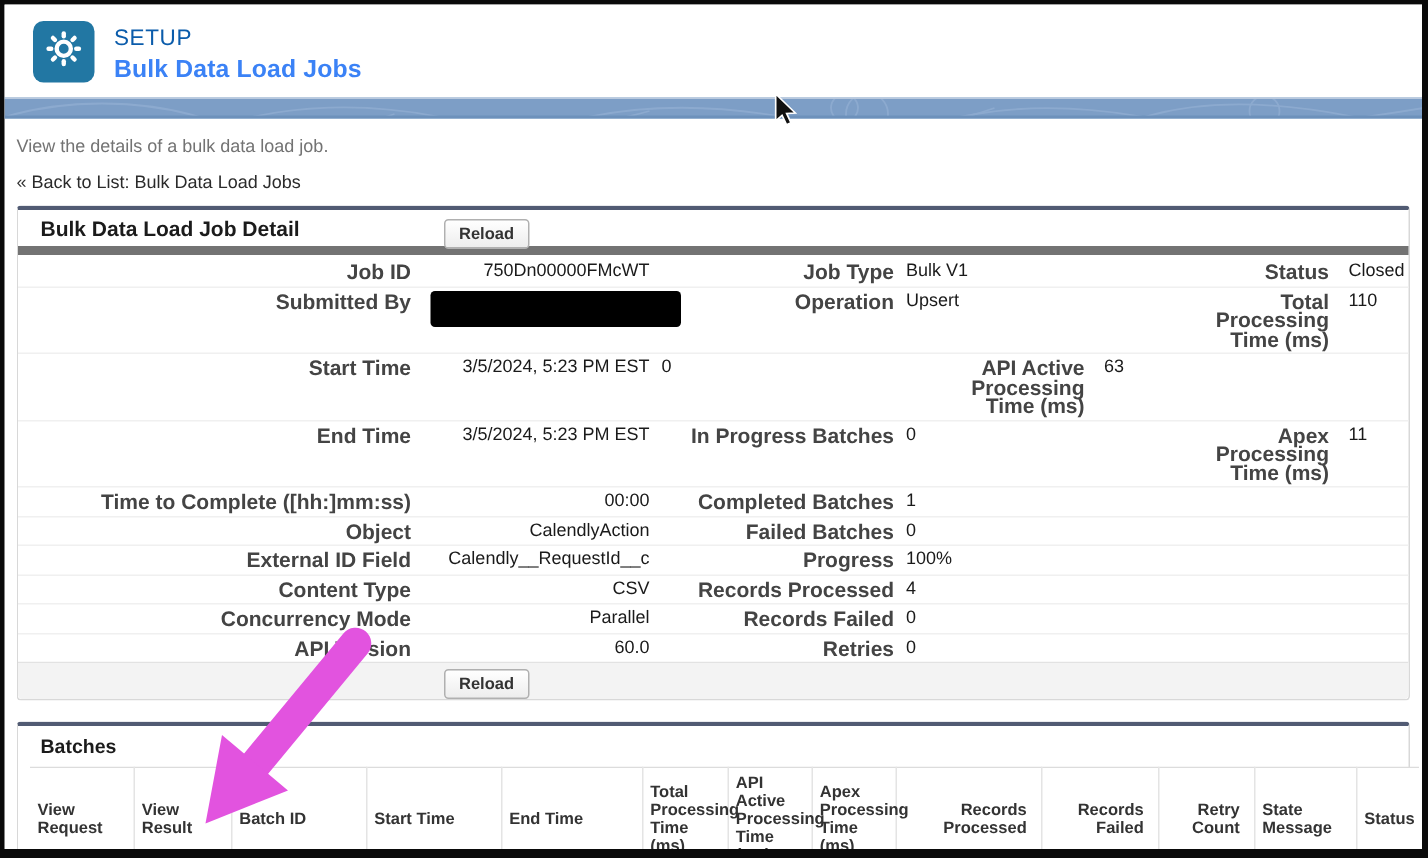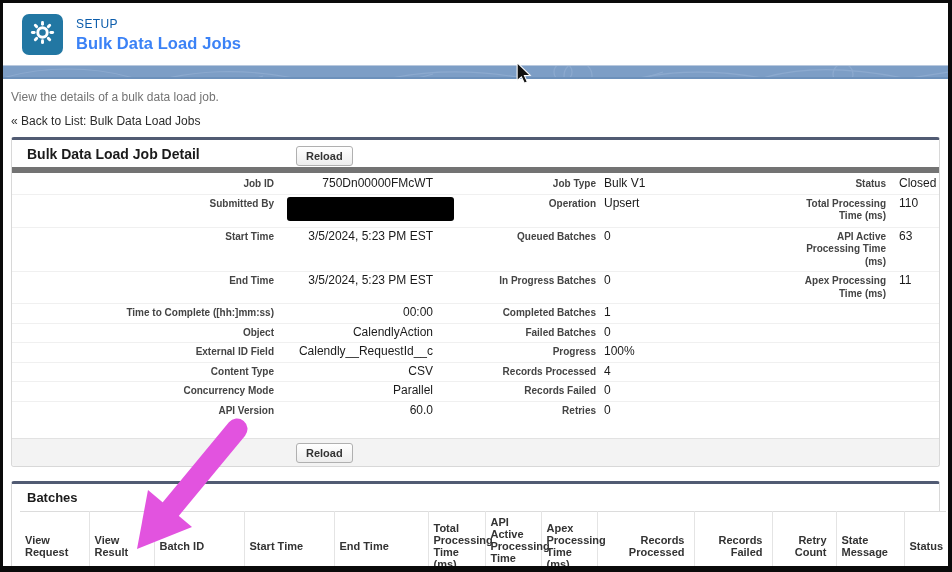--- a/index.html
+++ b/index.html
@@ -13,21 +13,21 @@
     border-width: 3px 4px 6px 3px;
     overflow: hidden;
     font-family: "Liberation Sans", sans-serif;
     color: #1a1a1a;
   }
 
   
   .app-header { height: 62px; padding: 11px 0 0 19px; display: flex; align-items: flex-start; background:#fff; }
   .gear-tile { width: 41px; height: 41px; border-radius: 7px; background: #2277a3; display:flex; align-items:center; justify-content:center; flex:0 0 auto; }
   .titles { margin-left: 13px; padding-top: 3px; }
-  .eyebrow { font-size: 12px; letter-spacing: .4px; color: #0b5cab; font-weight: 400; }
+  .eyebrow { font-size: 15px; letter-spacing: .4px; color: #0b5cab; font-weight: 400; }
   .page-title { font-size: 16.5px; font-weight: bold; color: #3b82f6; margin-top: 3px; letter-spacing:.1px; }
 
   
   .banner { height: 14px; background: #7d9ec6; border-top: 1px solid #b9c9de; border-bottom: 2px solid #6d91bb; overflow: hidden; position: relative; }
   .banner svg { position:absolute; top:-4px; left:0; }
 
   .intro { margin: 11px 0 0 8px; font-size: 12px; color: #737373; }
   .back-row { margin: 10px 0 0 8px; font-size: 12px; color: #333; }
   .back-row a { color: #2b2b2b; cursor: pointer; }
 
@@ -41,21 +41,21 @@
     font-family: "Liberation Sans", sans-serif;
     font-size: 11px; font-weight: bold; color: #333;
     background: linear-gradient(#ffffff, #ededed);
     border: 1px solid #b0b0b0; border-radius: 3px;
     padding: 3px 9px; cursor: pointer;
   }
 
   
   .drow { display: flex; align-items: flex-start; padding: 2px 0 3px 0; border-top: 1px solid #f0f0f0; }
   .drow:first-child { border-top: none; padding-top: 4px; }
-  .lbl { font-size: 10px; font-weight: bold; color: #444; line-height: 12.5px; padding-top: 1px; }
+  .lbl { font-size: 14px; font-weight: bold; color: #444; line-height: 12.5px; padding-top: 1px; }
   .val { font-size: 12px; color: #1a1a1a; line-height: 13px; }
   .c-l1 { width: 262px; text-align: right; }
   .c-v1 { width: 146px; margin-left: 13px; text-align: right; }
   .c-l2 { width: 163px; text-align: right; }
   .c-v2 { width: 101px; margin-left: 8px; }
   .c-l3 { width: 90px; margin-left: 91px; text-align: right; }
   .c-v3 { flex: 1; margin-left: 13px; }
   .redacted { width: 167px; height: 24px; background: #000; border-radius: 3px; }
 
   .section-footer { margin-top: auto; position: relative; height: 28px; background: #f3f3f3; border-top: 1px solid #e2e2e2; border-radius: 0 0 3px 3px; }
@@ -144,21 +144,20 @@
       <span class="lbl c-l1">Submitted By</span>
       <span class="val c-v1"><span class="redacted" style="display:inline-block"></span></span>
       <span class="lbl c-l2">Operation</span>
       <span class="val c-v2">Upsert</span>
       <span class="lbl c-l3">Total Processing Time (ms)</span>
       <span class="val c-v3">110</span>
     </div>
     <div class="drow">
       <span class="lbl c-l1">Start Time</span>
       <span class="val c-v1">3/5/2024, 5:23 PM EST</span>
-      <span class="lbl c-l2">Queued Batches</span>
       <span class="val c-v2">0</span>
       <span class="lbl c-l3">API Active Processing Time (ms)</span>
       <span class="val c-v3">63</span>
     </div>
     <div class="drow">
       <span class="lbl c-l1">End Time</span>
       <span class="val c-v1">3/5/2024, 5:23 PM EST</span>
       <span class="lbl c-l2">In Progress Batches</span>
       <span class="val c-v2">0</span>
       <span class="lbl c-l3">Apex Processing Time (ms)</span>

